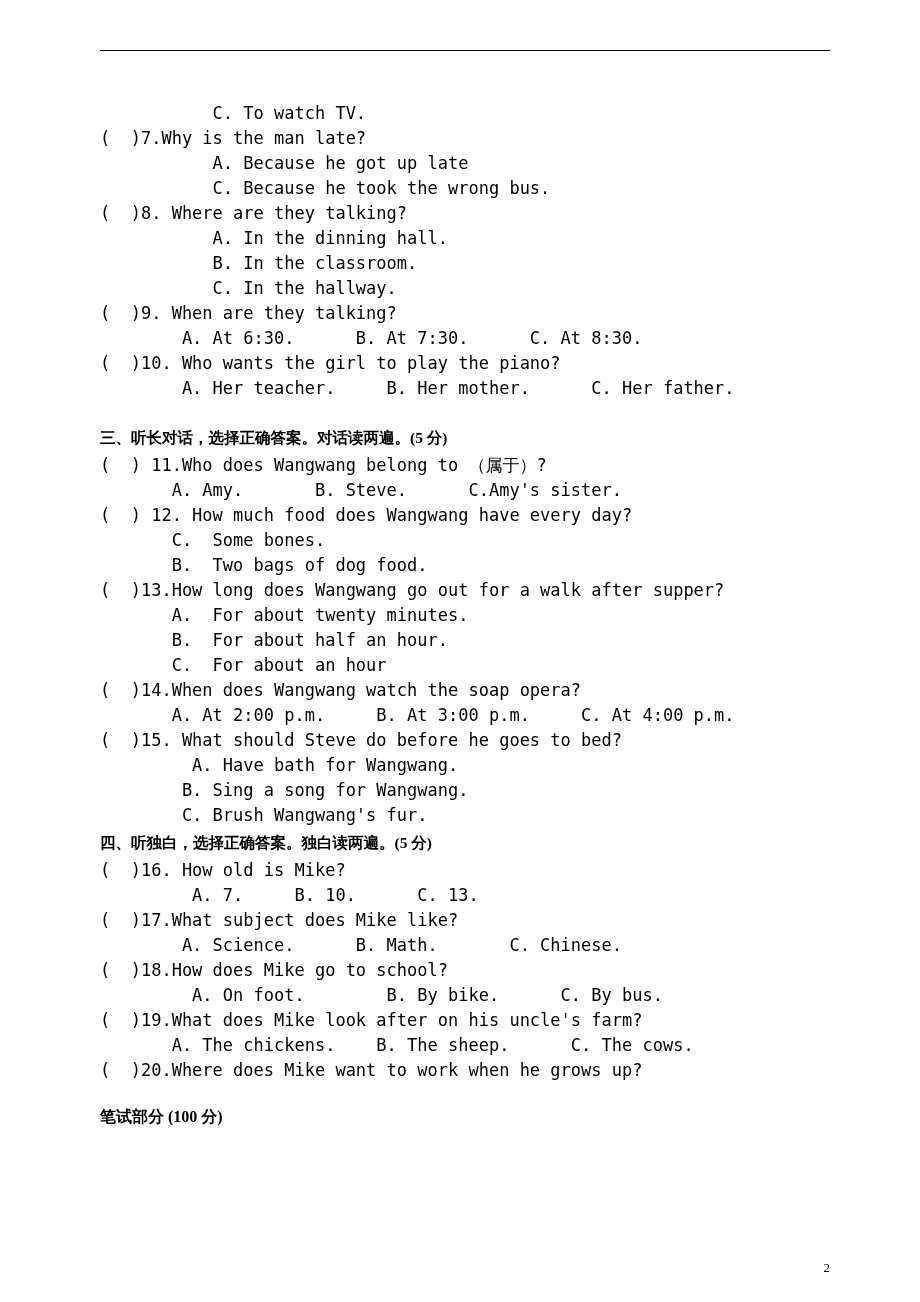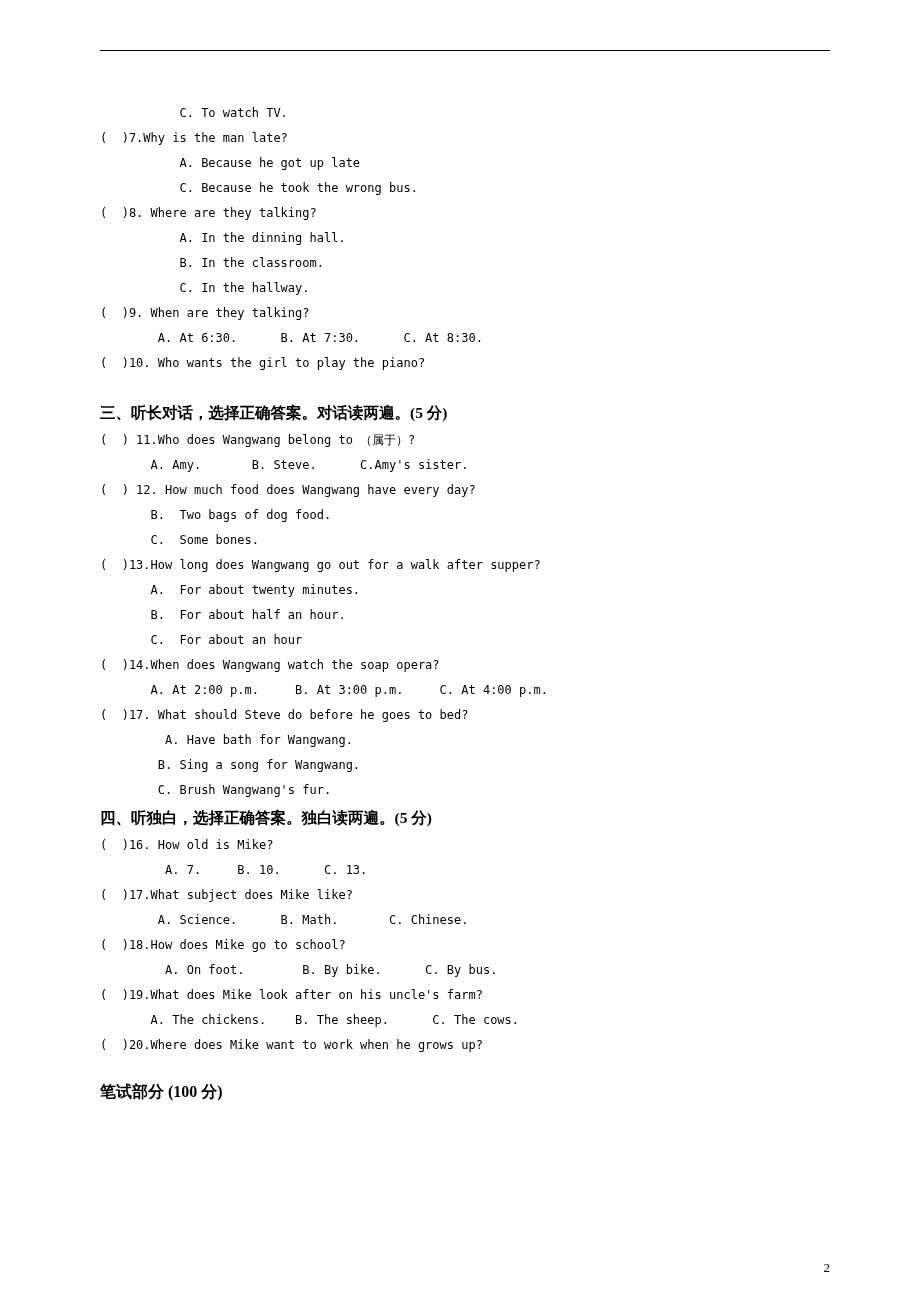--- a/index.html
+++ b/index.html
@@ -17,21 +17,21 @@
     padding: 50px 90px 30px 100px;
     position: relative;
   }
   .rule {
     border: none;
     border-top: 1px solid #000;
     margin: 0 0 50px 0;
   }
   .line {
     font-family: "NSimSun", "SimSun", monospace;
-    font-size: 12px;
+    font-size: 17px;
     line-height: 25px;
     white-space: pre;
   }
   .section-title {
     font-family: "SimSun", "宋体", serif;
     font-weight: bold;
     font-size: 15.5px;
     line-height: 30px;
     margin-top: 22px;
     white-space: pre;
@@ -64,39 +64,40 @@
 
   <div class="line">(  )8. Where are they talking?</div>
   <div class="line">           A. In the dinning hall.</div>
   <div class="line">           B. In the classroom.</div>
   <div class="line">           C. In the hallway.</div>
 
   <div class="line">(  )9. When are they talking?</div>
   <div class="line">        A. At 6:30.      B. At 7:30.      C. At 8:30.</div>
 
   <div class="line">(  )10. Who wants the girl to play the piano?</div>
+  <div class="line">        A. Her teacher.     B. Her mother.      C. Her father.</div>
 
   <div class="section-title">三、听长对话，选择正确答案。对话读两遍。(5 分)</div>
 
   <div class="line">(  ) 11.Who does Wangwang belong to （属于）?</div>
   <div class="line">       A. Amy.       B. Steve.      C.Amy's sister.</div>
 
   <div class="line">(  ) 12. How much food does Wangwang have every day?</div>
+  <div class="line">       C.  Some bones.</div>
   <div class="line">       B.  Two bags of dog food.</div>
-  <div class="line">       C.  Some bones.</div>
 
   <div class="line">(  )13.How long does Wangwang go out for a walk after supper?</div>
   <div class="line">       A.  For about twenty minutes.</div>
   <div class="line">       B.  For about half an hour.</div>
   <div class="line">       C.  For about an hour</div>
 
   <div class="line">(  )14.When does Wangwang watch the soap opera?</div>
   <div class="line">       A. At 2:00 p.m.     B. At 3:00 p.m.     C. At 4:00 p.m.</div>
 
-  <div class="line">(  )17. What should Steve do before he goes to bed?</div>
+  <div class="line">(  )15. What should Steve do before he goes to bed?</div>
   <div class="line">         A. Have bath for Wangwang.</div>
   <div class="line">        B. Sing a song for Wangwang.</div>
   <div class="line">        C. Brush Wangwang's fur.</div>
 
   <div class="section-title" style="margin-top:0">四、听独白，选择正确答案。独白读两遍。(5 分)</div>
 
   <div class="line">(  )16. How old is Mike?</div>
   <div class="line">         A. 7.     B. 10.      C. 13.</div>
 
   <div class="line">(  )17.What subject does Mike like?</div>

